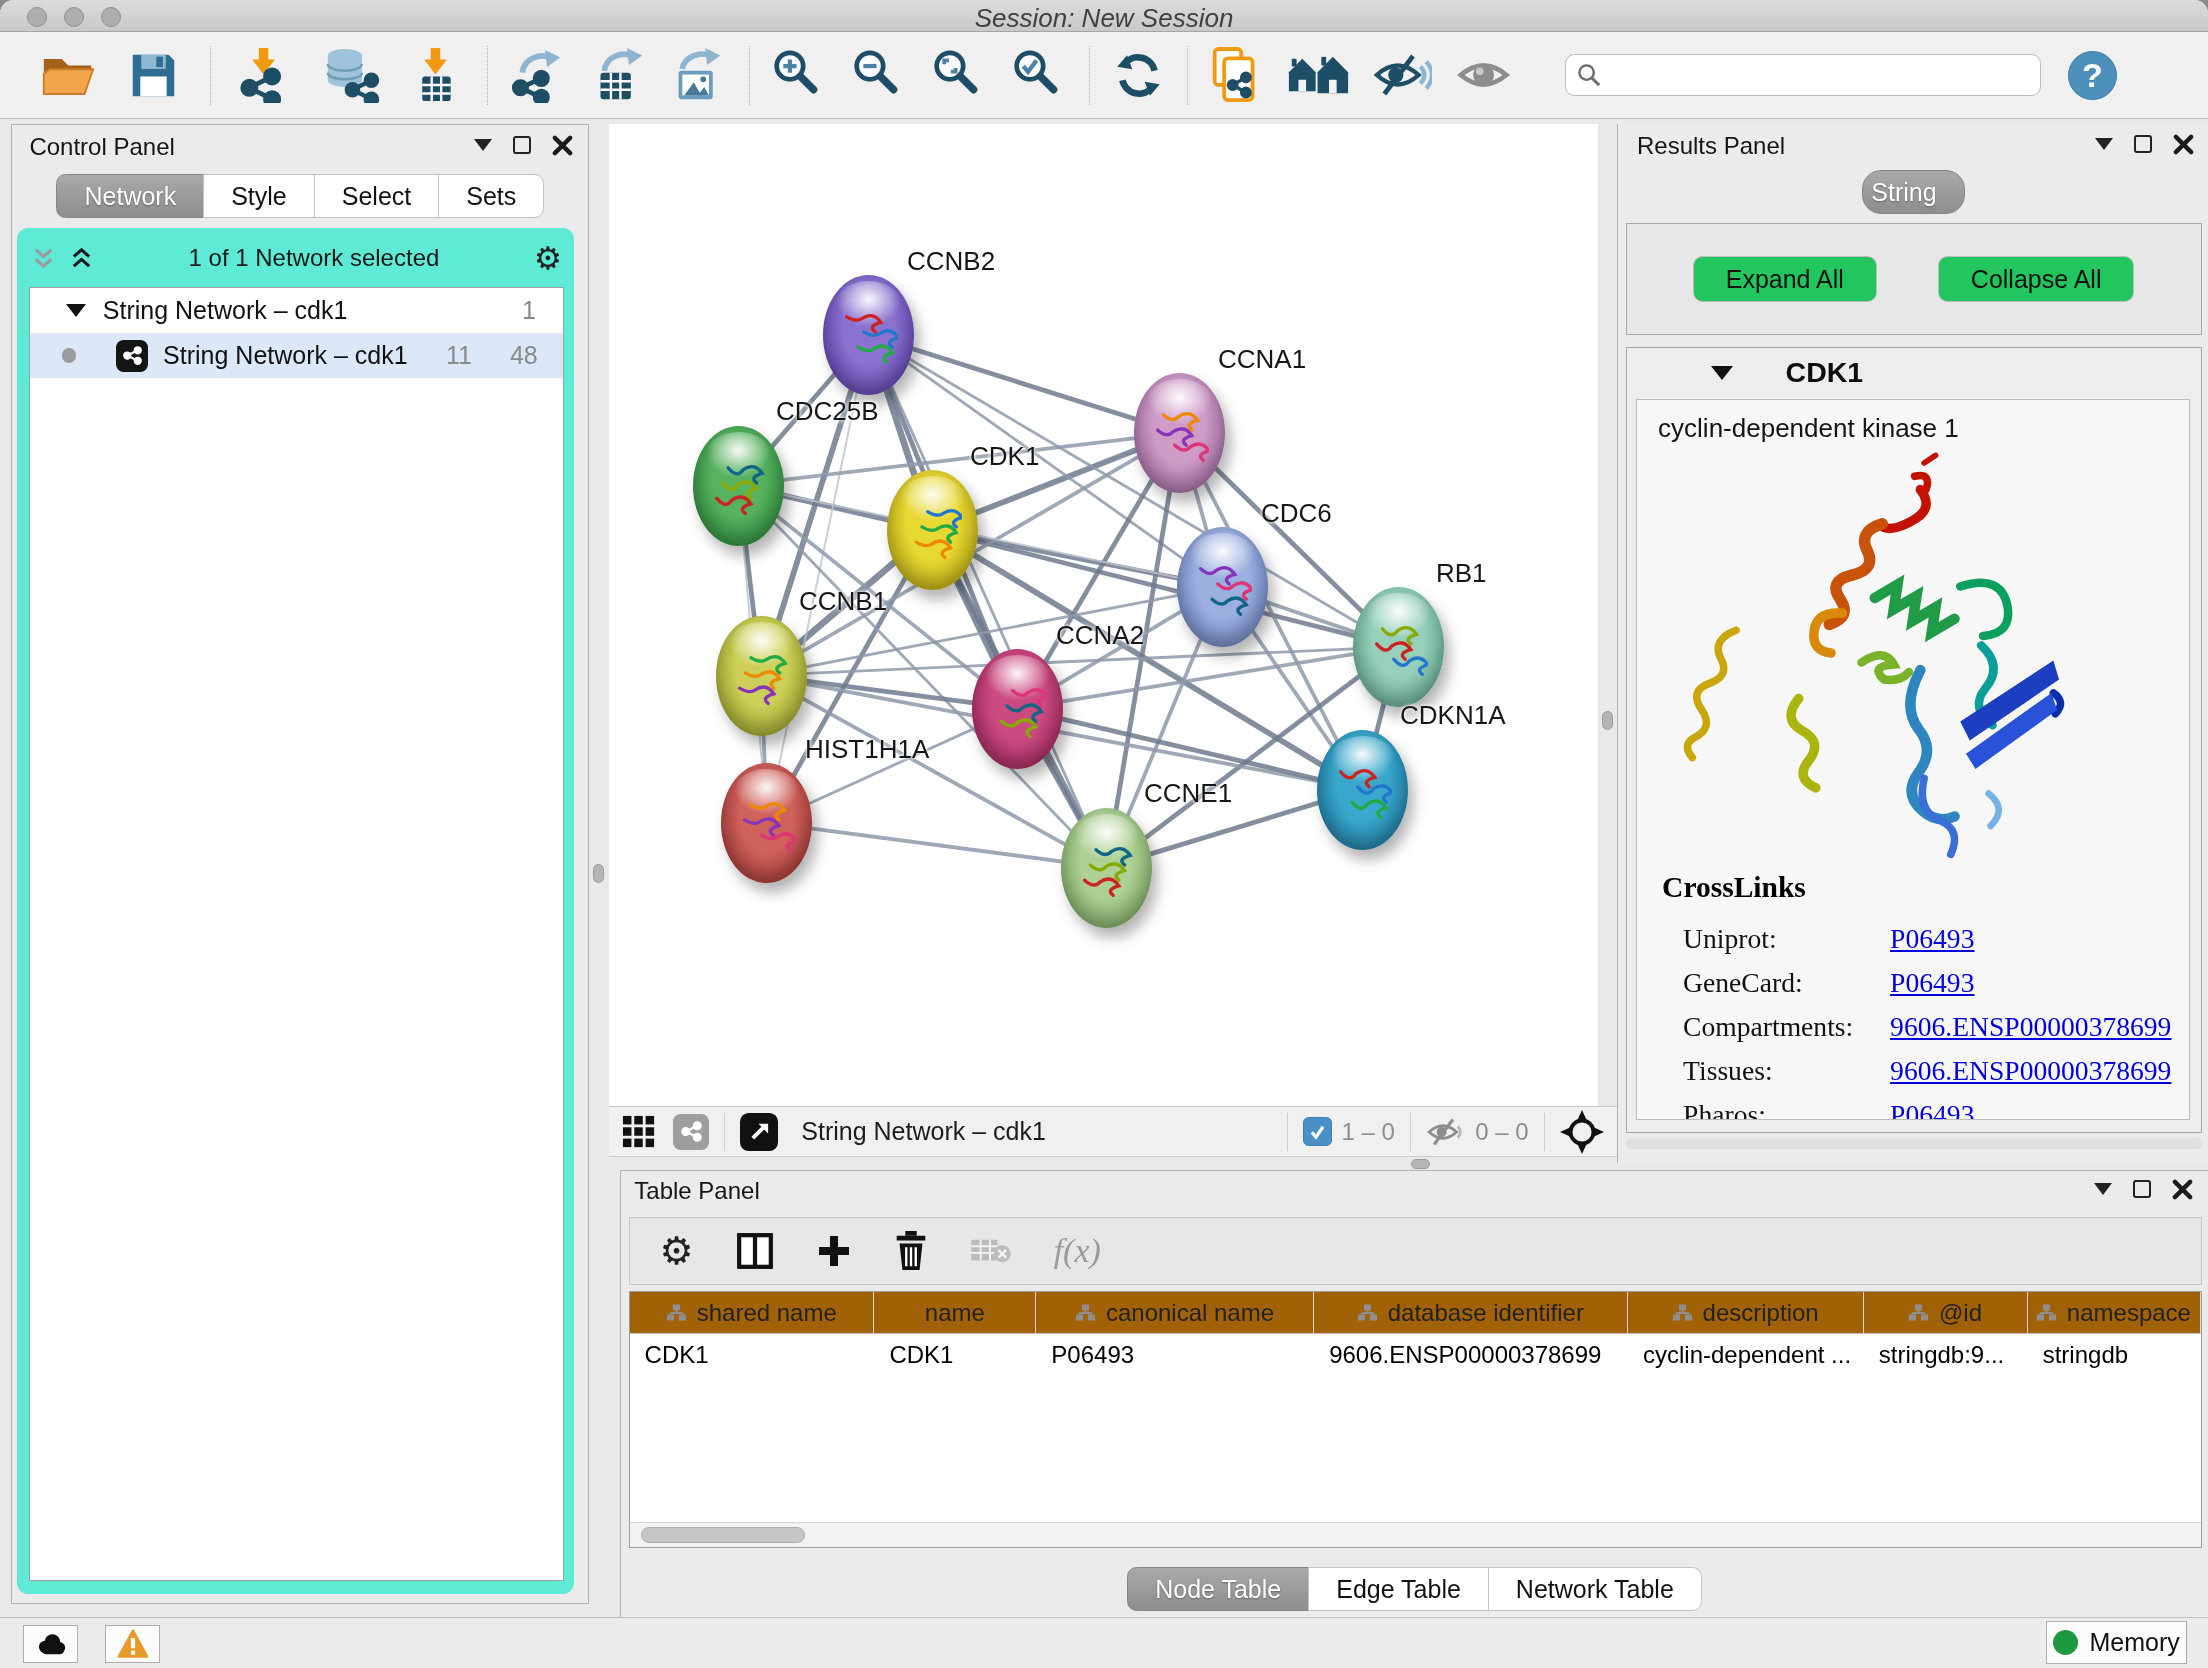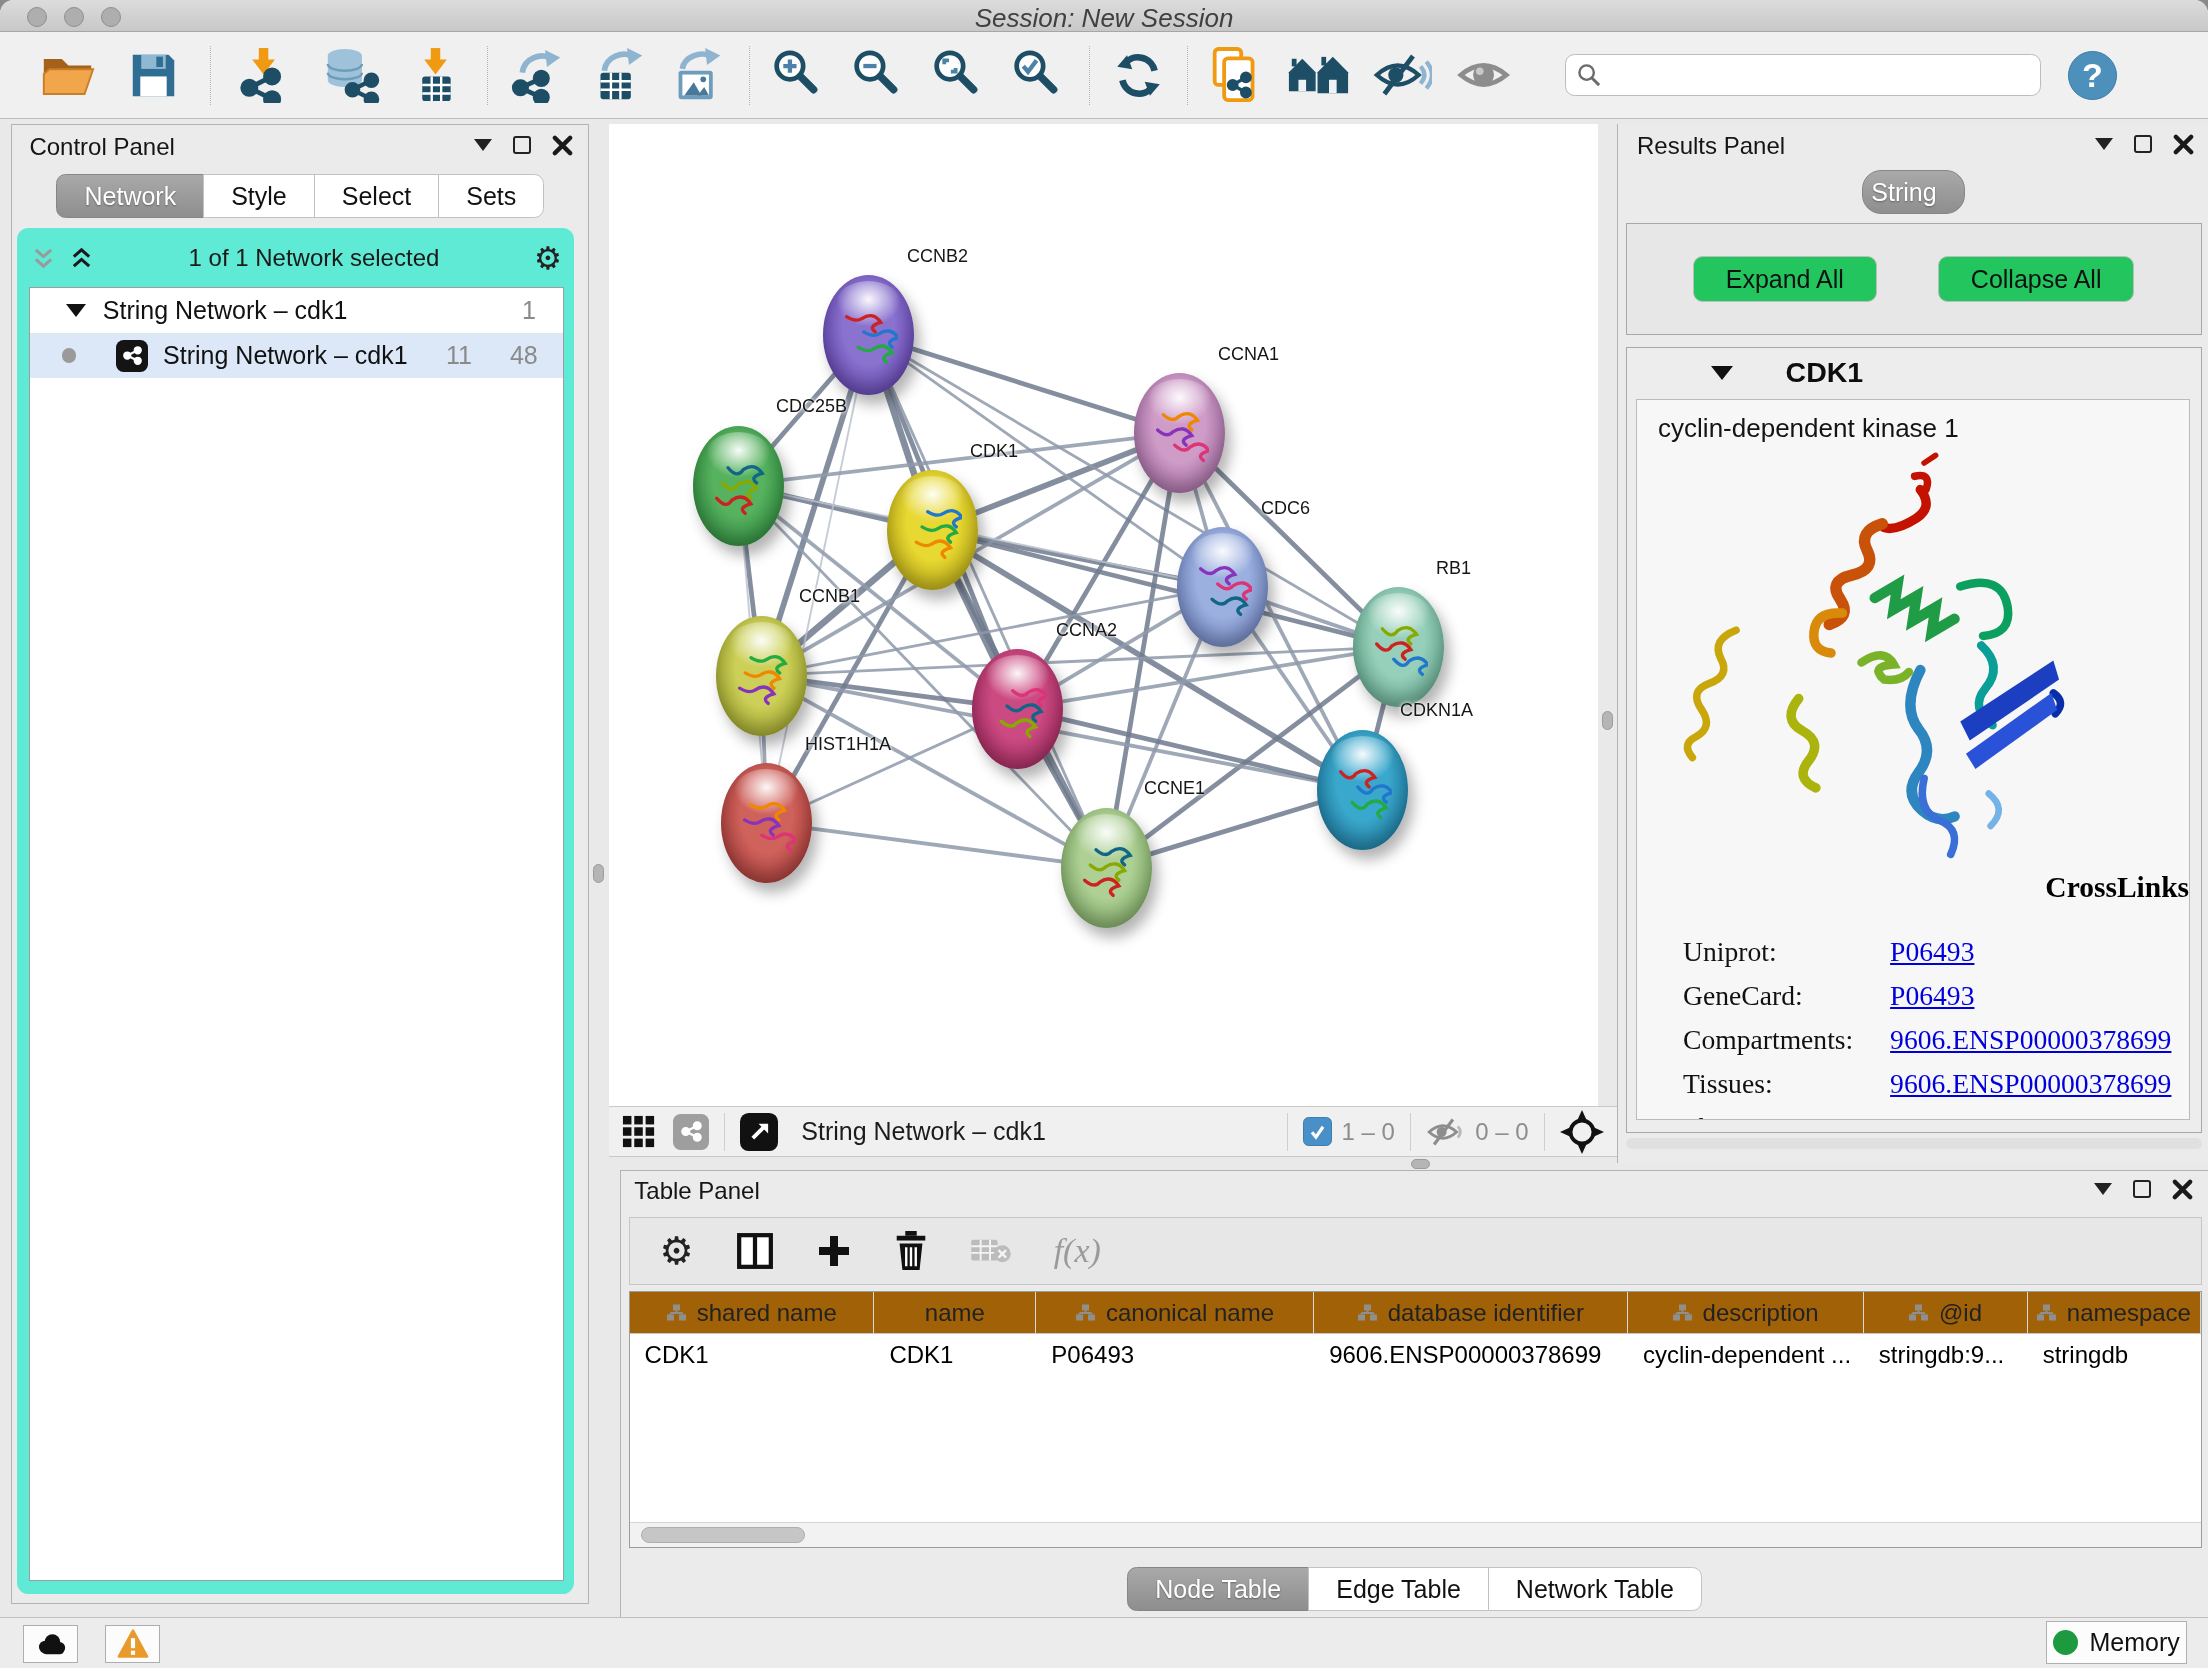--- a/index.html
+++ b/index.html
@@ -49,21 +49,21 @@
   .share-badge { width:32px; height:32px; border-radius:7.6px; background:#141414; display:flex; align-items:center; justify-content:center; }
   .gear-glyph { font-family:"DejaVu Sans", sans-serif; font-size:31px; color:#222; line-height:1; }
 
   
   #canvas { position:absolute; left:609px; top:124px; width:989px; height:982px; background:#ffffff; overflow:hidden; }
   #edge-svg { position:absolute; left:0; top:0; }
   .net-node { position:absolute; width:91px; height:120px; border-radius:50%;
     box-shadow:5.7px 9.5px 13.3px rgba(0,0,0,.30), inset 0 -9.5px 17px rgba(0,0,0,.25); }
   .net-node .gloss { position:absolute; left:14%; top:5%; width:72%; height:38%; border-radius:50%;
     background:radial-gradient(ellipse at 50% 40%, rgba(255,255,255,.95), rgba(255,255,255,0) 70%); }
-  .net-label { position:absolute; font-size:18px; color:#161616; text-shadow:0 0 4.8px #fff, 0 0 2.9px #fff; white-space:nowrap; }
+  .net-label { position:absolute; font-size:26px; color:#161616; text-shadow:0 0 4.8px #fff, 0 0 2.9px #fff; white-space:nowrap; }
   .split-dot { position:absolute; background:#b5b5b5; border:1px solid #9c9c9c; border-radius:7.6px; }
 
   
   #net-toolbar { position:absolute; left:609px; top:1106px; width:1008px; height:51px; background:#f0f0f0;
     border-top:1px solid #c9c9c9; border-bottom:1px solid #c9c9c9; display:flex; align-items:center; padding:0 13.3px; }
   .ntb-sep { width:0; height:38px; border-left:1px solid #cfcfcf; margin:0 15px; }
   #net-title { font-size:25px; color:#1c1c1c; margin-left:23px; }
   .count-txt { font-size:24px; color:#8d8d8d; margin-left:9.5px; }
 
   
@@ -72,21 +72,21 @@
   #rp-tabwrap { position:absolute; top:46px; width:100%; display:flex; justify-content:center; }
   #rp-btnbox { position:absolute; left:7.6px; top:99px; width:576px; height:112px; background:#e7e7e7; border:1.9px solid #a8a8a8; display:flex; align-items:center; justify-content:center; gap:61px; }
   .rp-btn { height:46px; padding:0 32px; background:#22c55e; border:1px solid #bdbdbd; border-radius:9.5px;
     font-size:25px; color:#111; display:flex; align-items:center; }
   #rp-entry { position:absolute; left:7.6px; top:223px; width:576px; height:786px; background:#ededed; border:1.9px solid #a8a8a8; }
   #rp-entry-head { height:49px; display:flex; align-items:center; }
   #rp-entry-name { font-size:28.5px; font-weight:bold; color:#0d0d0d; margin-left:53px; }
   #rp-entry-body { position:absolute; left:9.5px; top:51px; width:554px; height:721px; background:#f7f7f7; border:1px solid #bbbbbb; overflow:hidden; }
   #rp-desc { font-size:26px; color:#141414; padding:13.3px 0 0 21px; }
   #crosslinks { font-family:"Liberation Serif", serif; margin-top:5.7px; }
-  #crosslinks h3 { font-size:29.5px; color:#000; margin-left:25px; margin-bottom:26px;text-align:right; }
+  #crosslinks h3 { font-size:29.5px; color:#000; margin-left:25px; margin-bottom:13px; }
   .cl-row { display:flex; font-size:27.6px; height:44px; align-items:center; }
   .cl-row .cl-label { width:207px; margin-left:46px; color:#111; }
   .cl-row .cl-value { color:#0000dd; text-decoration:underline; }
   #rp-scroll-track { position:absolute; left:7.6px; top:1014px; width:576px; height:11.4px; background:#e0e0e0; border-radius:5.7px; }
 
   
   #table-panel { position:absolute; left:620px; top:1170px; width:1588px; height:447px; background:#ebebeb;
     border-top:1px solid #b3b3b3; border-left:1px solid #b3b3b3; }
   #tp-title { position:absolute; left:13.3px; top:5.7px; font-size:24px; color:#151515; }
   #tp-toolbar { position:absolute; left:7.6px; top:46px; width:1573px; height:68px; background:#e7e7e7; border:1px solid #c6c6c6;

